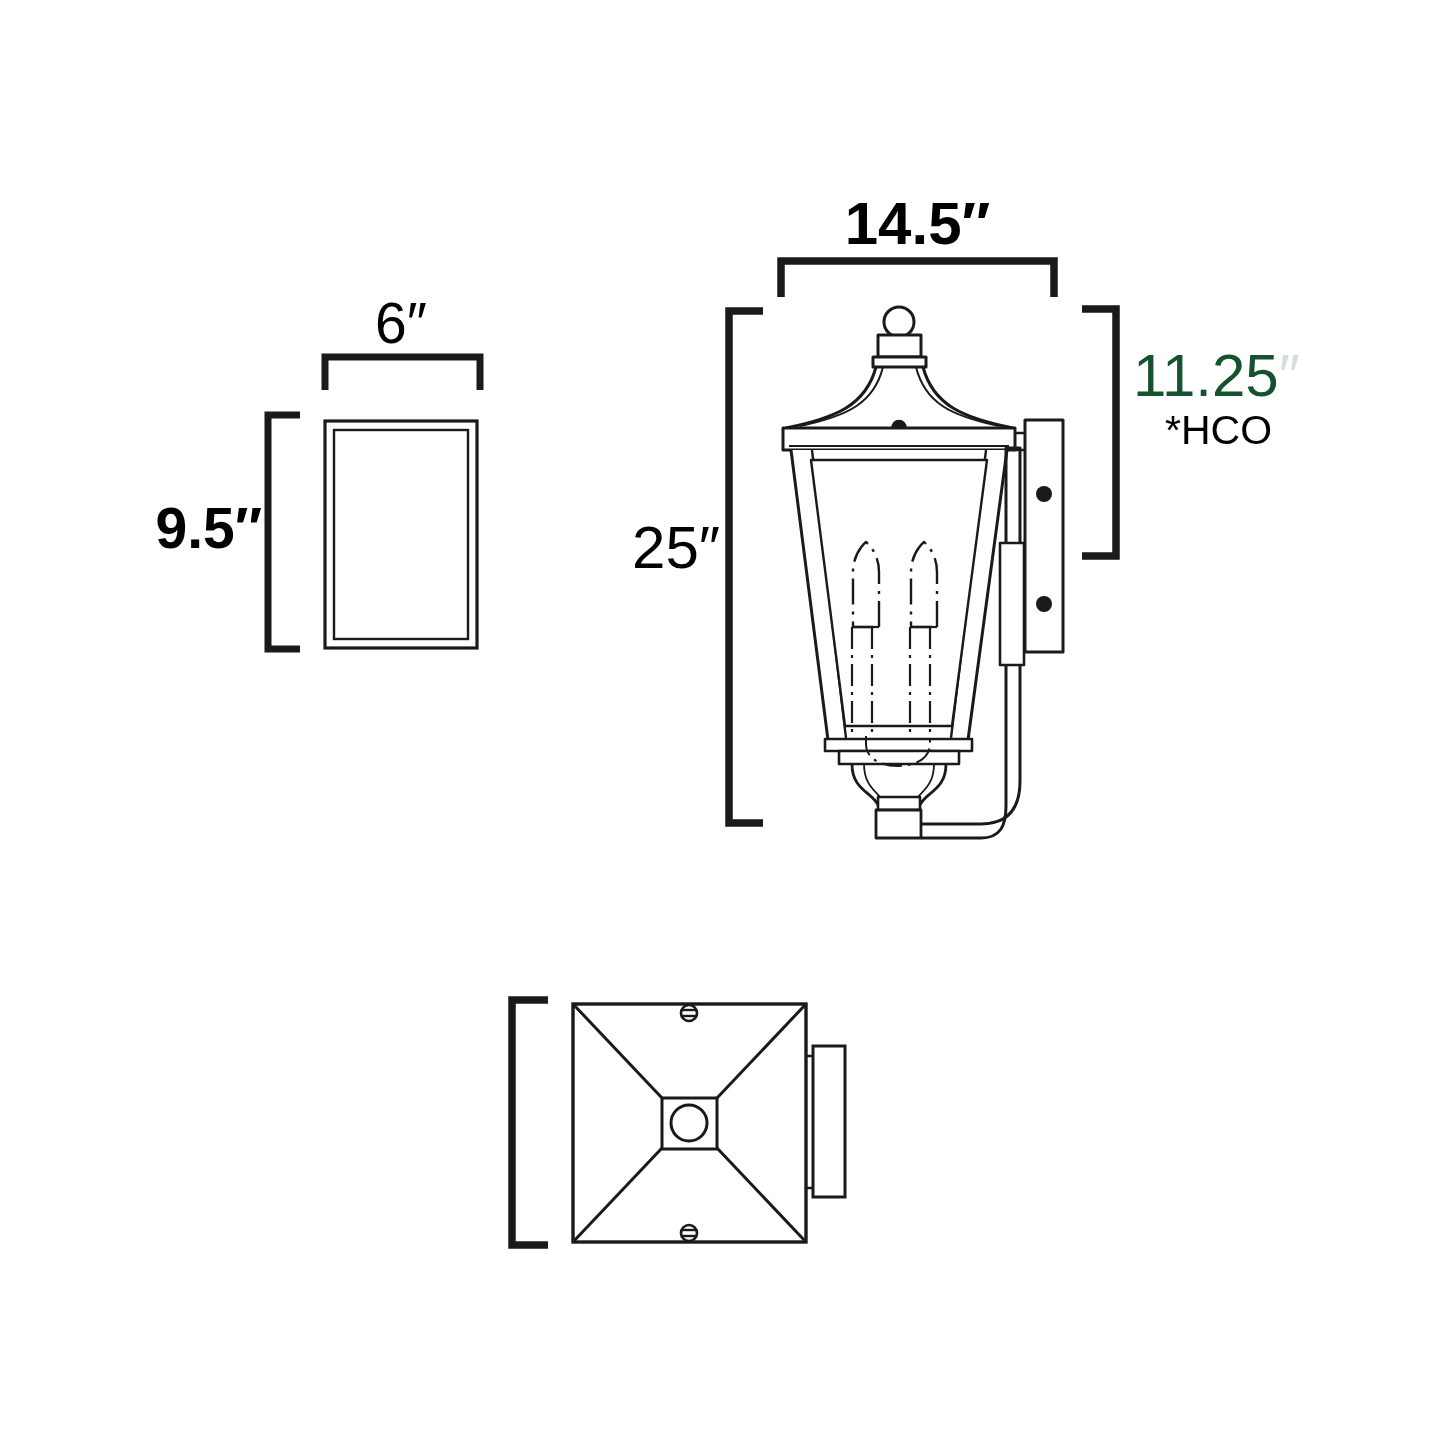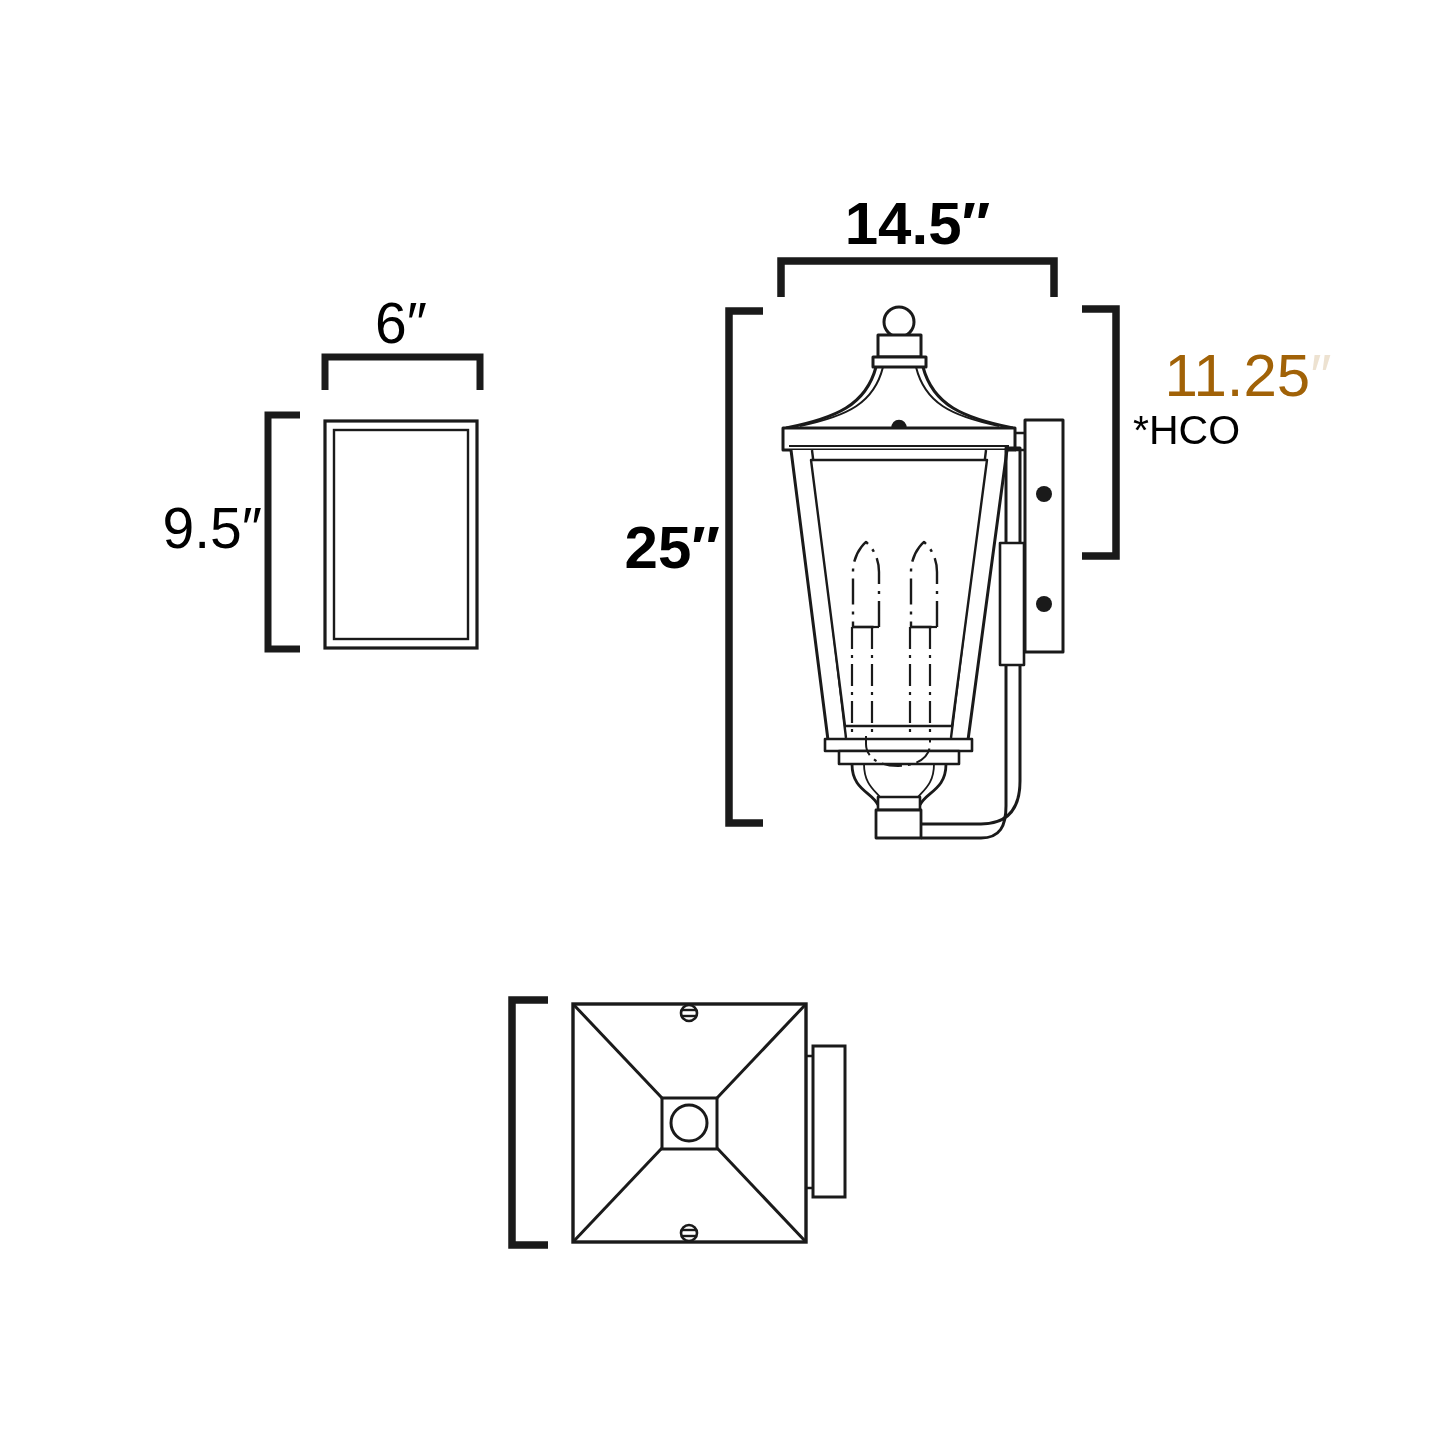--- a/index.html
+++ b/index.html
@@ -159,29 +159,29 @@
 
       <rect x="813" y="1046" width="32" height="151" fill="#ffffff" stroke="#1a1a1a" stroke-width="3"></rect>
       <path d="M 806,1056 L 813,1056 M 806,1188 L 813,1188" fill="none" stroke="#1a1a1a" stroke-width="2.6"></path>
     </g>
   </svg>
 
   <div class="dim-label" style="position:absolute; left:325px; top:290px; width:152px; text-align:center;
               font-size:57px; color:#000; letter-spacing:0px;">6″</div>
 
   <div class="dim-label" style="position:absolute; left:132px; top:495px; width:130px; text-align:right;
-              font-size:57px; color:#000;">9.5″</div>
+              font-size:57px; color:#000;font-weight:bold;">9.5″</div>
 
   <div class="dim-label" style="position:absolute; left:780px; top:189px; width:275px; text-align:center;
               font-size:60px; color:#000;font-weight:bold;">14.5″</div>
 
   <div class="dim-label" style="position:absolute; left:595px; top:513px; width:125px; text-align:right;
-              font-size:60px; color:#000;font-weight:bold;">25″</div>
+              font-size:60px; color:#000;">25″</div>
 
   <div style="position:absolute; left:1133px; top:346px; width:230px; line-height:1;">
-    <div style="font-size:60px; color:#a16207; white-space:nowrap;text-align:center;">
+    <div style="font-size:60px; color:#14532d; white-space:nowrap;">
       <span>11.25</span><span style="font-size:60px; opacity:0.18;">″</span>
     </div>
-    <div style="font-size:41px; color:#000; margin-top:4px;">*HCO</div>
+    <div style="font-size:41px; color:#000; margin-top:4px;margin-left:32px;">*HCO</div>
   </div>
 
 
 </div>
 
 </body></html>

